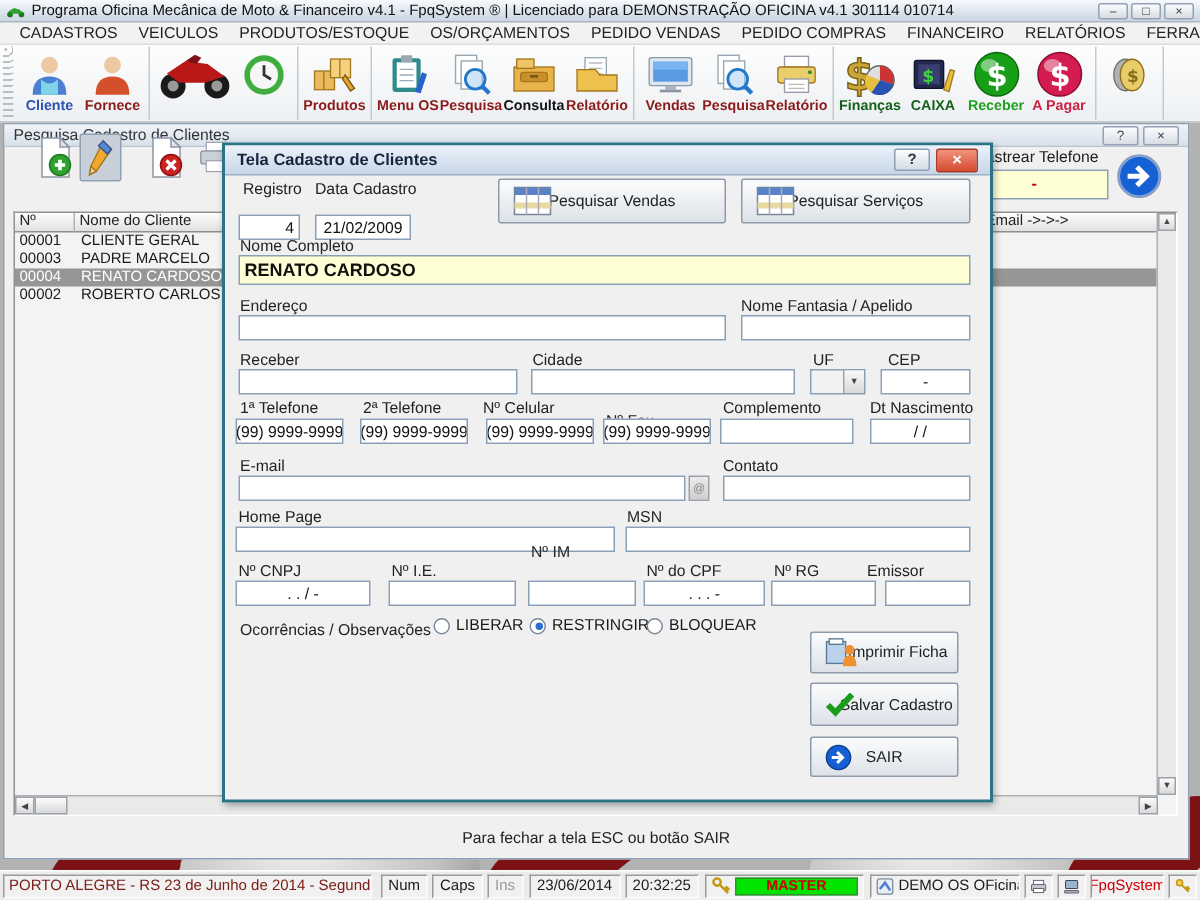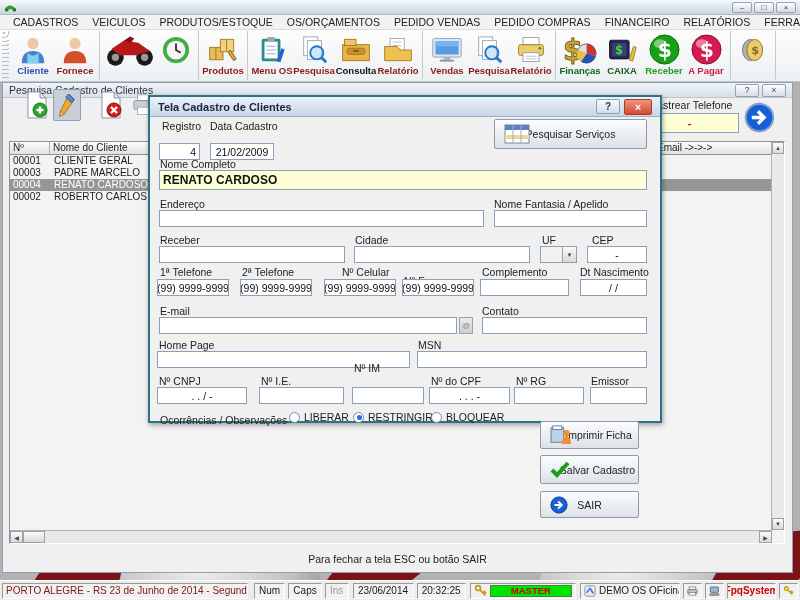--- a/index.html
+++ b/index.html
@@ -66,21 +66,21 @@
   .trow .cname{position:absolute;left:44px}
   .trow.sel{background:#969696;color:#fff}
   .vscroll{position:absolute;right:0;top:0;width:13px;height:388px;background:#e9e9e9;border-left:1px solid #b0b0b0}
   .hscroll{position:absolute;left:0;bottom:0;height:13px;width:762px;background:#e9e9e9;border-top:1px solid #b0b0b0}
   .sarrow{background:linear-gradient(#fbfbfb,#dadada);border:1px solid #9aa2ac;font-size:6px;color:#444;
     display:flex;align-items:center;justify-content:center}
   .hthumb{position:absolute;left:13px;top:0;width:22px;height:12px;background:linear-gradient(#fdfdfd,#d8d8d8);border:1px solid #9aa2ac}
   #hint{position:absolute;left:0;top:470px;width:789px;text-align:center;font-size:10.5px;color:#222}
 
   
-  #dialog{position:absolute;left:148px;top:13px;width:514px;height:328px;background:#f0f0f0;
+  #dialog{position:absolute;left:148px;top:13px;width:514px;height:440px;background:#f0f0f0;
     border:2px solid #2a7486;box-shadow:1px 2px 5px rgba(0,0,0,.35);z-index:2}
   .dlg-title{height:20px;background:linear-gradient(#ecf2f9,#c7d6e8);border-bottom:1px solid #9ab0c4;
     display:flex;align-items:center;padding:0 8px;font-weight:bold;font-size:11px;color:#16243e}
   .dlg-help{width:24px;height:15px;margin-left:auto;border:1px solid #8ea0b4;border-radius:2px;
     background:linear-gradient(#fbfcfd,#d4dce6);text-align:center;font-size:10px;line-height:13px;color:#334}
   .dlg-close{width:28px;height:16px;margin-left:4px;border:1px solid #a63c28;border-radius:2px;
     background:linear-gradient(#f箇0947e,#d6492f);background:linear-gradient(#f0947e,#d6492f);
     text-align:center;font-size:11px;line-height:14px;color:#fff;font-weight:bold}
   #dlg-body{position:absolute;left:0;top:20px;width:510px;height:416px}
   .lbl{position:absolute;font-size:10.5px;color:#222;white-space:nowrap}
@@ -120,20 +120,21 @@
 <body>
 
 <div id="titlebar">
   <span style="display:flex">
     <svg width="13" height="11" viewBox="0 0 48 32">
         <circle cx="10" cy="24" r="7" fill="#1c7a1c"></circle>
         <circle cx="38" cy="24" r="7" fill="#1c7a1c"></circle>
         <path d="M6 16 L20 8 L34 12 L42 20 L30 22 L14 22 Z" fill="#2ea22e"></path>
       </svg>
   </span>
+  <span class="ttl">Programa Oficina Mecânica de Moto &amp; Financeiro v4.1 - FpqSystem ® | Licenciado para  DEMONSTRAÇÃO OFICINA v4.1 301114 010714</span>
   <span class="winbtns">
     <span class="winbtn">–</span>
     <span class="winbtn">□</span>
     <span class="winbtn">×</span>
   </span>
 </div>
 
 <div id="menubar">
   <span class="mitem">CADASTROS</span>
   <span class="mitem">VEICULOS</span>
@@ -459,20 +460,32 @@
       <span class="dlg-help">?</span>
       <span class="dlg-close">×</span>
     </div>
     <div id="dlg-body">
 
       <span class="lbl" style="left:12px;top:3px">Registro</span>
       <span class="inp rt" style="left:9px;top:26px;width:41px">4</span>
       <span class="lbl" style="left:60px;top:3px">Data Cadastro</span>
       <span class="inp ctr" style="left:60px;top:26px;width:64px">21/02/2009</span>
 
+      <span class="pbtn" style="left:182px;top:2px;width:152px">
+        <span class="bicon">
+          <svg width="26" height="20" viewBox="0 0 26 20">
+              <rect x="1" y="1" width="24" height="18" fill="#fff" stroke="#7a8694"></rect>
+              <rect x="1" y="1" width="24" height="5" fill="#5a82c4"></rect>
+              <rect x="1" y="11" width="24" height="4" fill="#e8d9a0"></rect>
+              <line x1="9" y1="1" x2="9" y2="19" stroke="#aab"></line>
+              <line x1="17" y1="1" x2="17" y2="19" stroke="#aab"></line>
+            </svg>
+        </span>
+        <span>Pesquisar Vendas</span>
+      </span>
       <span class="pbtn" style="left:344px;top:2px;width:153px">
         <span class="bicon">
           <svg width="26" height="20" viewBox="0 0 26 20">
               <rect x="1" y="1" width="24" height="18" fill="#fff" stroke="#7a8694"></rect>
               <rect x="1" y="1" width="24" height="5" fill="#5a82c4"></rect>
               <rect x="1" y="11" width="24" height="4" fill="#e8d9a0"></rect>
               <line x1="9" y1="1" x2="9" y2="19" stroke="#aab"></line>
               <line x1="17" y1="1" x2="17" y2="19" stroke="#aab"></line>
             </svg>
         </span>
@@ -496,21 +509,21 @@
         <span></span>
         <span class="dbtn">▼</span>
       </span>
       <span class="lbl" style="left:442px;top:117px">CEP</span>
       <span class="inp ctr" style="left:437px;top:129px;width:60px">-</span>
 
       <span class="lbl" style="left:10px;top:149px">1ª Telefone</span>
       <span class="inp ctr" style="left:7px;top:162px;width:72px">(99) 9999-9999</span>
       <span class="lbl" style="left:92px;top:149px">2ª Telefone</span>
       <span class="inp ctr" style="left:90px;top:162px;width:72px">(99) 9999-9999</span>
-      <span class="lbl" style="left:192px;top:149px">Nº Celular</span>
+      <span class="lbl" style="left:172px;top:149px">Nº Celular</span>
       <span class="inp ctr" style="left:174px;top:162px;width:72px">(99) 9999-9999</span>
       <span class="lbl" style="left:254px;top:158px">Nº Fax</span>
       <span class="inp ctr" style="left:252px;top:162px;width:72px">(99) 9999-9999</span>
       <span class="lbl" style="left:332px;top:149px">Complemento</span>
       <span class="inp" style="left:330px;top:162px;width:89px"></span>
       <span class="lbl" style="left:430px;top:149px">Dt Nascimento</span>
       <span class="inp ctr" style="left:430px;top:162px;width:67px">/  /</span>
 
       <span class="lbl" style="left:10px;top:188px">E-mail</span>
       <span class="inp" style="left:9px;top:200px;width:298px"></span>
@@ -526,21 +539,21 @@
       <span class="lbl" style="left:9px;top:258px">Nº CNPJ</span>
       <span class="inp ctr" style="left:7px;top:270px;width:90px">.   .   /   -</span>
       <span class="lbl" style="left:111px;top:258px">Nº I.E.</span>
       <span class="inp" style="left:109px;top:270px;width:85px"></span>
       <span class="lbl" style="left:204px;top:245px">Nº IM</span>
       <span class="inp" style="left:202px;top:270px;width:72px"></span>
       <span class="lbl" style="left:281px;top:258px">Nº do CPF</span>
       <span class="inp ctr" style="left:279px;top:270px;width:81px">.   .   .   -</span>
       <span class="lbl" style="left:366px;top:258px">Nº RG</span>
       <span class="inp" style="left:364px;top:270px;width:70px"></span>
-      <span class="lbl" style="left:441px;top:258px">Emissor</span>
+      <span class="lbl" style="left:428px;top:258px">Emissor</span>
       <span class="inp" style="left:440px;top:270px;width:57px"></span>
 
       <span class="lbl" style="left:10px;top:297px">Ocorrências / Observações</span>
       <span class="radio-item" style="left:139px">
         <span class="rdot"></span>
         <span>LIBERAR</span>
       </span>
       <span class="radio-item" style="left:203px">
         <span class="rdot on"></span>
         <span>RESTRINGIR</span>
@@ -614,20 +627,20 @@
         <rect x="1" y="5" width="14" height="6" rx="1" fill="#c0c8d0" stroke="#667"></rect>
         <rect x="3" y="9" width="10" height="4" fill="#fff" stroke="#667"></rect>
       </svg>
   </span>
   <span class="seg" style="width:19px;margin-left:3px;justify-content:center">
     <svg width="13" height="12" viewBox="0 0 16 14">
         <rect x="2" y="1" width="12" height="8" rx="1" fill="#9ab4d4" stroke="#445"></rect>
         <rect x="1" y="11" width="14" height="2.5" rx="1" fill="#aab" stroke="#667"></rect>
       </svg>
   </span>
-  <span class="seg" style="width:50px;margin-left:3px;justify-content:center;color:#cc0000;font-weight:bold">FpqSystem</span>
+  <span class="seg" style="width:50px;margin-left:3px;justify-content:center;color:#cc0000;font-weight:normal">FpqSystem</span>
   <span class="seg" style="width:19px;margin-left:3px;justify-content:center">
     <svg width="13" height="13" viewBox="0 0 16 16">
         <circle cx="5" cy="5" r="3" fill="#f0d060" stroke="#c79810" stroke-width="1.5"></circle>
         <path d="M7.5 7.5 L14 14 M11 11 L13.5 8.5 M12.5 12.5 L15 10" stroke="#c79810" stroke-width="2"></path>
       </svg>
   </span>
 </div>
 
 </body></html>

